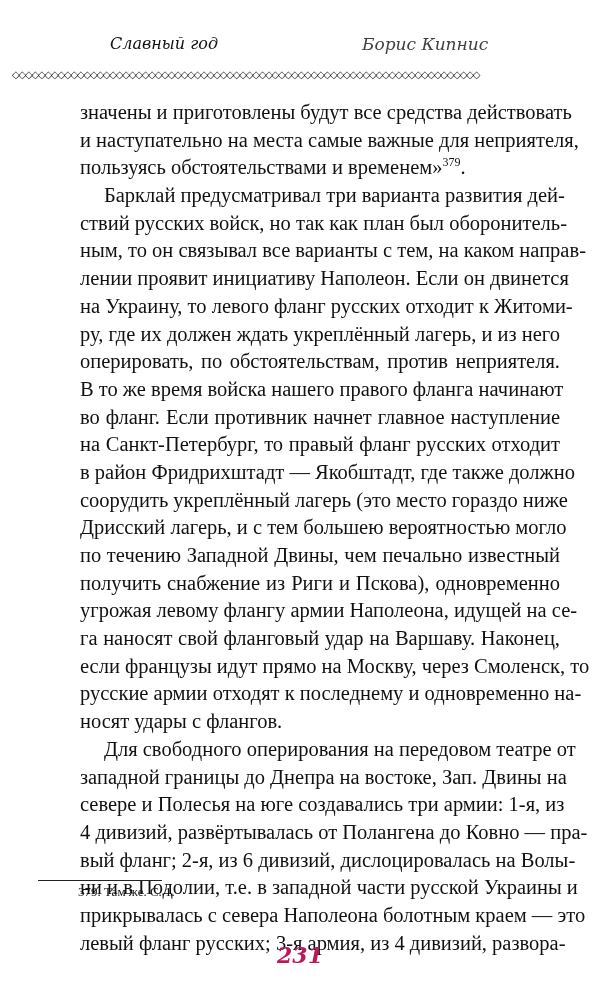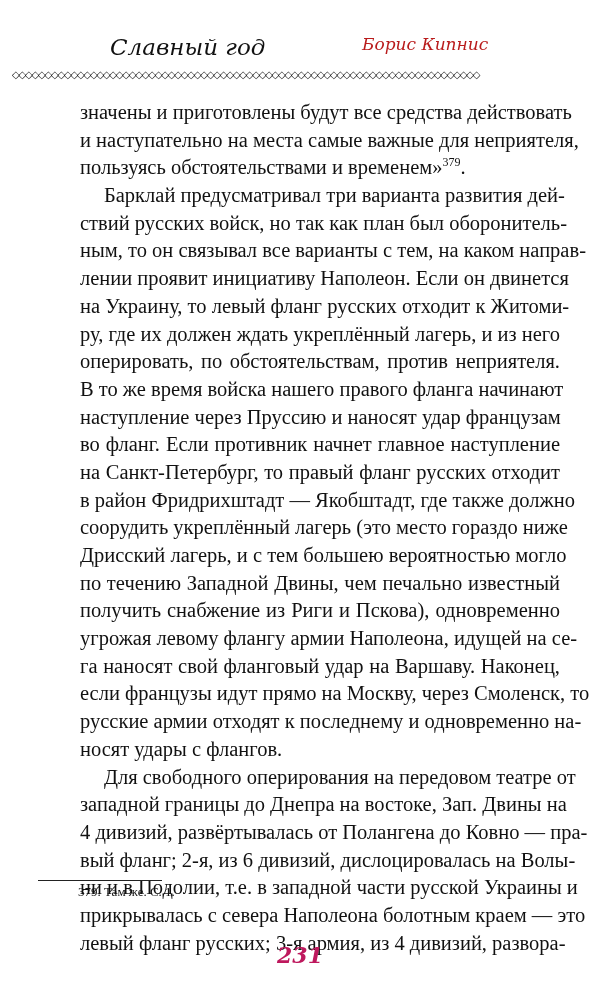--- a/index.html
+++ b/index.html
@@ -1,19 +1,19 @@
 <!DOCTYPE html>
 <html><head>
 <meta charset="utf-8">
 <style>
   html, body { margin: 0; padding: 0; background: #ffffff; }
   body { width: 600px; height: 1004px; position: relative; overflow: hidden; color: #111; }
   .header { position: absolute; top: 34px; left: 0; width: 600px; height: 30px; }
-  .hdr-title { position: absolute; left: 110px; top: 0; font-family: "DejaVu Serif", serif; font-style: italic; font-size: 23px; color: #111; }
-  .hdr-author { position: absolute; left: 362px; top: 0; font-family: "DejaVu Serif", serif; font-style: italic; font-size: 17px; color: #b91c1c; }
+  .hdr-title { position: absolute; left: 110px; top: 0; font-family: "DejaVu Serif", serif; font-style: italic; font-size: 16px; color: #111; }
+  .hdr-author { position: absolute; left: 362px; top: 0; font-family: "DejaVu Serif", serif; font-style: italic; font-size: 17px; color: #404040; }
   .ornament { position: absolute; top: 69px; left: 12px; width: 578px; height: 12px; overflow: hidden; white-space: nowrap; font-family: "DejaVu Sans", sans-serif; font-size: 10px; line-height: 12px; letter-spacing: -1.2px; color: #111; }
   .body-text { position: absolute; top: 99px; left: 40px; width: 520px; font-family: "Liberation Serif", serif; font-size: 20.5px; line-height: 27.7px; color: #111; }
   .line { display: block; white-space: nowrap; text-align: justify; text-align-last: justify; height: 27.7px; overflow: visible; margin-left: 40px; }
   .line.last { text-align-last: left; }
   .line.indent { padding-left: 24px; }
   sup { font-size: 12px; vertical-align: 8px; line-height: 0; }
   .fn-rule { position: absolute; top: 880px; left: 38px; width: 124px; height: 1px; background: #222; }
   .footnote { position: absolute; top: 884px; left: 48px; font-family: "Liberation Serif", serif; font-size: 13px; color: #111; margin-left: 30px; }
   .page-num { position: absolute; top: 942px; left: 0; width: 600px; text-align: center; font-family: "DejaVu Serif", serif; font-weight: bold; font-style: italic; font-size: 22px; color: #be185d; }
 </style>
@@ -27,39 +27,39 @@
 <div class="ornament">◇◇◇◇◇◇◇◇◇◇◇◇◇◇◇◇◇◇◇◇◇◇◇◇◇◇◇◇◇◇◇◇◇◇◇◇◇◇◇◇◇◇◇◇◇◇◇◇◇◇◇◇◇◇◇◇◇◇◇◇◇◇◇◇◇◇◇◇◇◇◇◇</div>
 
 <div class="body-text">
   <span class="line">значены и приготовлены будут все средства действовать</span>
   <span class="line">и наступательно на места самые важные для неприятеля,</span>
   <span class="line last"><span>пользуясь обстоятельствами и временем»</span><sup>379</sup><span>.</span></span>
   <span class="line indent">Барклай предусматривал три варианта развития дей-</span>
   <span class="line">ствий русских войск, но так как план был оборонитель-</span>
   <span class="line">ным, то он связывал все варианты с тем, на каком направ-</span>
   <span class="line">лении проявит инициативу Наполеон. Если он двинется</span>
-  <span class="line">на Украину, то левый фланг русских отходит к Житоми-</span>
+  <span class="line">на Украину, то левого фланг русских отходит к Житоми-</span>
   <span class="line">ру, где их должен ждать укреплённый лагерь, и из него</span>
   <span class="line">оперировать, по обстоятельствам, против неприятеля.</span>
   <span class="line">В то же время войска нашего правого фланга начинают</span>
-  <span class="line">наступление через Пруссию и наносят удар французам</span>
   <span class="line">во фланг. Если противник начнет главное наступление</span>
   <span class="line">на Санкт-Петербург, то правый фланг русских отходит</span>
   <span class="line">в район Фридрихштадт — Якобштадт, где также должно</span>
   <span class="line">соорудить укреплённый лагерь (это место гораздо ниже</span>
   <span class="line">Дрисский лагерь, и с тем большею вероятностью могло</span>
   <span class="line">по течению Западной Двины, чем печально известный</span>
   <span class="line">получить снабжение из Риги и Пскова), одновременно</span>
   <span class="line">угрожая левому флангу армии Наполеона, идущей на се-</span>
   <span class="line">га наносят свой фланговый удар на Варшаву. Наконец,</span>
   <span class="line">если французы идут прямо на Москву, через Смоленск, то</span>
   <span class="line">русские армии отходят к последнему и одновременно на-</span>
   <span class="line last">носят удары с флангов.</span>
   <span class="line indent">Для свободного оперирования на передовом театре от</span>
   <span class="line">западной границы до Днепра на востоке, Зап. Двины на</span>
+  <span class="line">севере и Полесья на юге создавались три армии: 1-я, из</span>
   <span class="line">4 дивизий, развёртывалась от Полангена до Ковно — пра-</span>
   <span class="line">вый фланг; 2-я, из 6 дивизий, дислоцировалась на Волы-</span>
   <span class="line">ни и в Подолии, т.е. в западной части русской Украины и</span>
   <span class="line">прикрывалась с севера Наполеона болотным краем — это</span>
   <span class="line">левый фланг русских; 3-я армия, из 4 дивизий, развора-</span>
 
 </div>
 
 <div class="fn-rule"></div>
 <div class="footnote">379. Там же. С. 1.</div>

